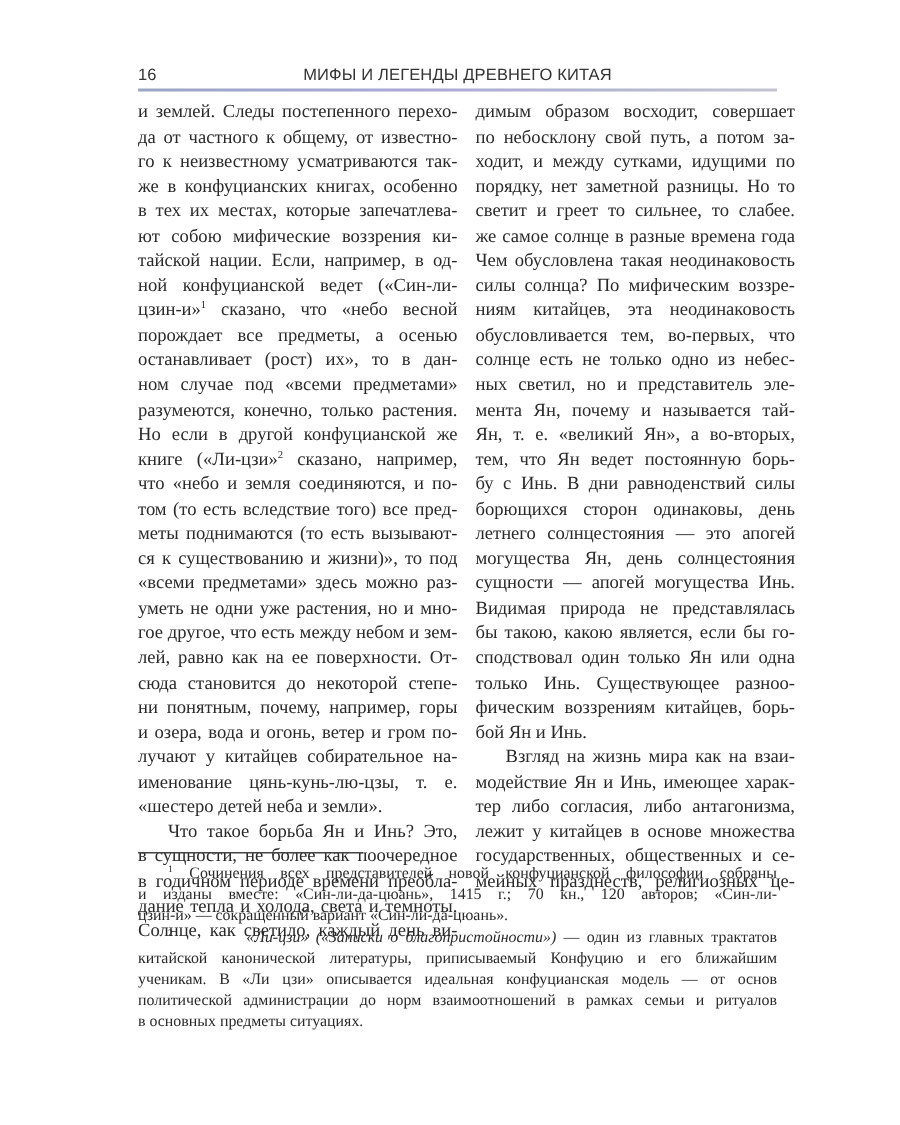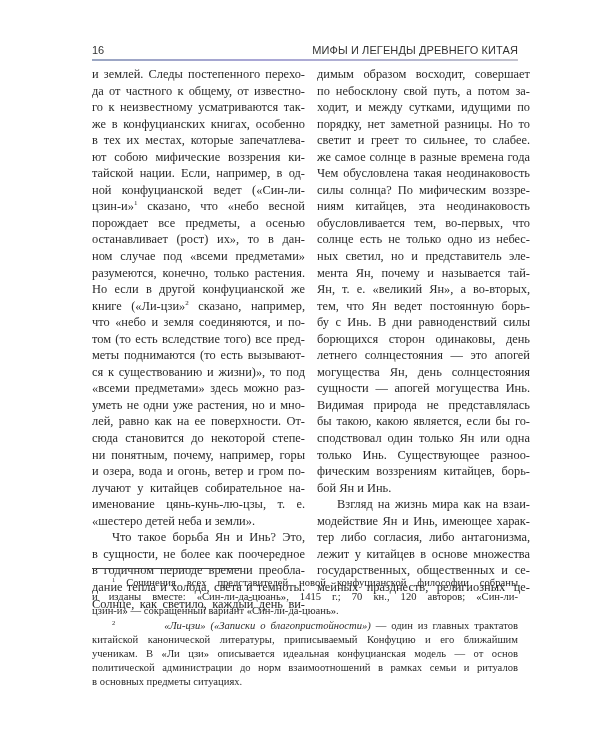--- a/index.html
+++ b/index.html
@@ -10,21 +10,21 @@
     overflow: hidden;
     font-family: "Liberation Serif", "DejaVu Serif", serif;
     color: #2a2a2a;
   }
   .header {
     position: absolute; left: 92px; top: 44px; width: 426px; height: 14px;
     font-family: "Liberation Sans", "DejaVu Sans", sans-serif;
     font-size: 11px; color: #333;
   }
   .header .pno { position: absolute; left: 0; top: 0; }
-  .header .title { position: absolute; left: 0; right: 0; top: 0; text-align: right; letter-spacing: 0.1px; }
+  .header .title { position: absolute; left: 0; right: 0; top: 0; text-align: center; letter-spacing: 0.1px; }
   .header-rule {
     position: absolute; left: 92px; top: 59px; width: 426px; height: 1.5px;
     background: linear-gradient(90deg, #9aa6c2 0%, #a9a6d6 40%, #b7b9cf 80%, #c4c4cf 100%);
   }
   .col {
     position: absolute; top: 66px; width: 213px;
     font-size: 12.4px; line-height: 16.55px;
   }
   .col.left { left: 92px; }
   .col.right { left: 317px; }
@@ -72,20 +72,21 @@
   <span class="line">ном случае под «всеми предметами»</span>
   <span class="line">разумеются, конечно, только растения.</span>
   <span class="line">Но если в другой конфуцианской же</span>
   <span class="line"><span>книге («Ли-цзи»</span><sup>2</sup><span> сказано, например,</span></span>
   <span class="line">что «небо и земля соединяются, и по-</span>
   <span class="line">том (то есть вследствие того) все пред-</span>
   <span class="line">меты поднимаются (то есть вызывают-</span>
   <span class="line">ся к существованию и жизни)», то под</span>
   <span class="line">«всеми предметами» здесь можно раз-</span>
   <span class="line">уметь не одни уже растения, но и мно-</span>
+  <span class="line">гое другое, что есть между небом и зем-</span>
   <span class="line">лей, равно как на ее поверхности. От-</span>
   <span class="line">сюда становится до некоторой степе-</span>
   <span class="line">ни понятным, почему, например, горы</span>
   <span class="line">и озера, вода и огонь, ветер и гром по-</span>
   <span class="line">лучают у китайцев собирательное на-</span>
   <span class="line">именование цянь-кунь-лю-цзы, т. е.</span>
   <span class="line last">«шестеро детей неба и земли».</span>
   <span class="line indent">Что такое борьба Ян и Инь? Это,</span>
   <span class="line">в сущности, не более как поочередное</span>
   <span class="line">в годичном периоде времени преобла-</span>

